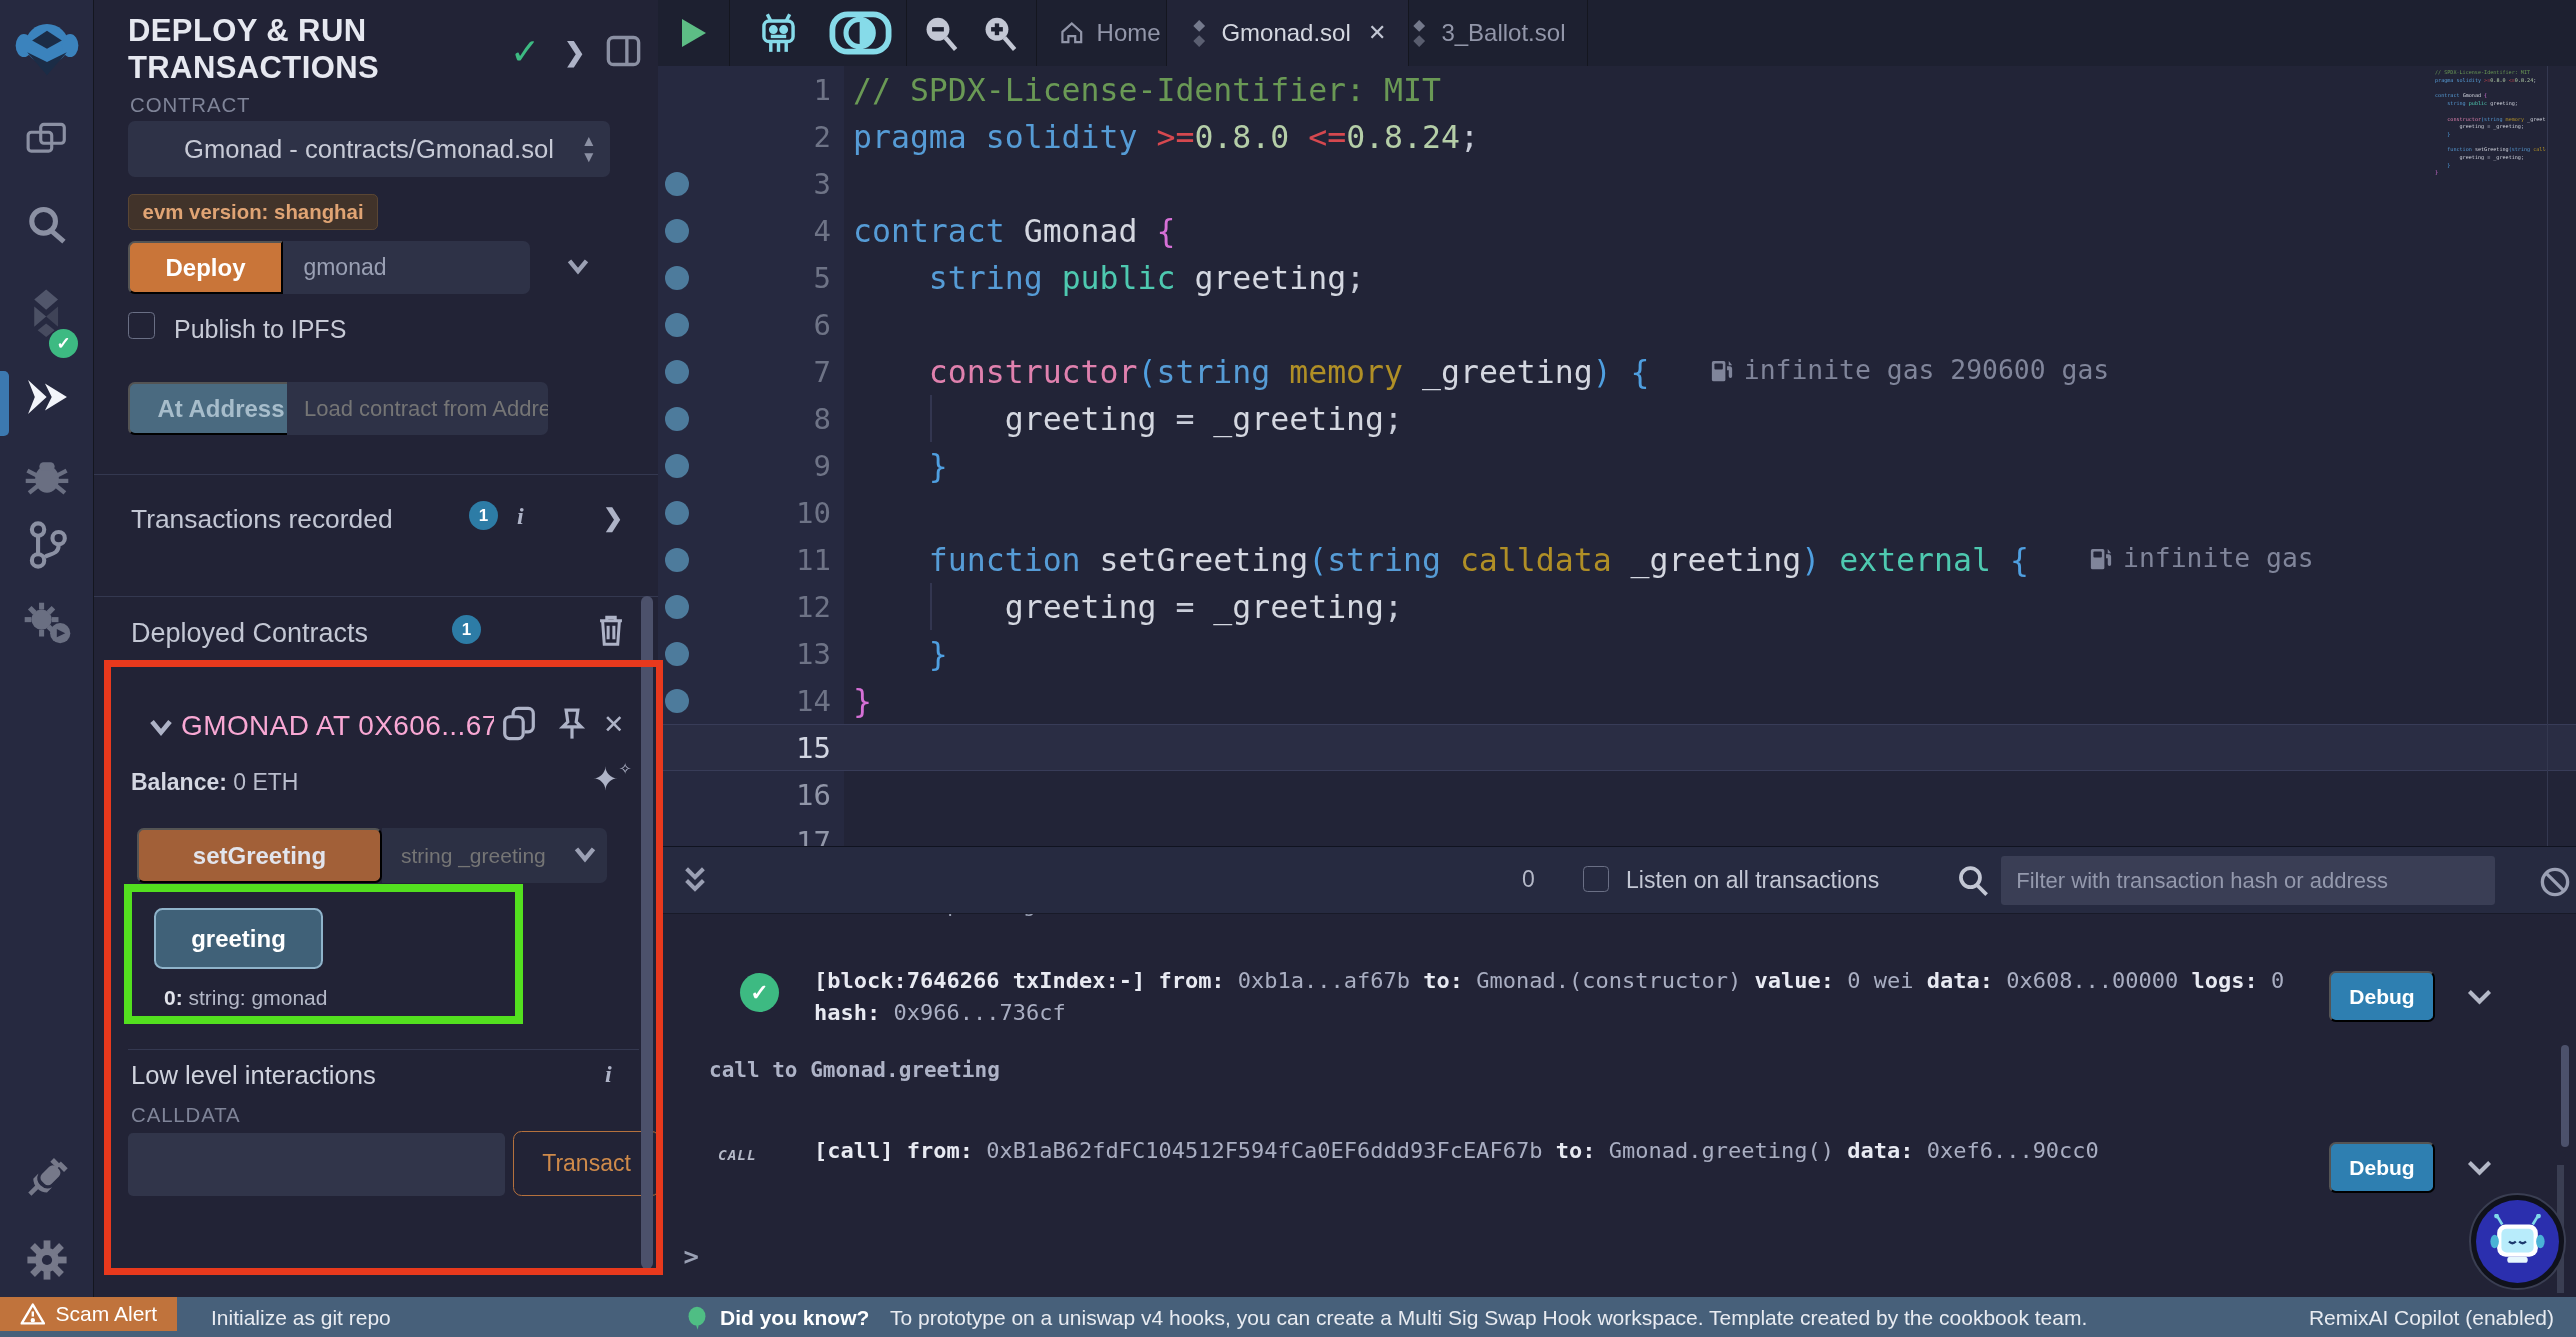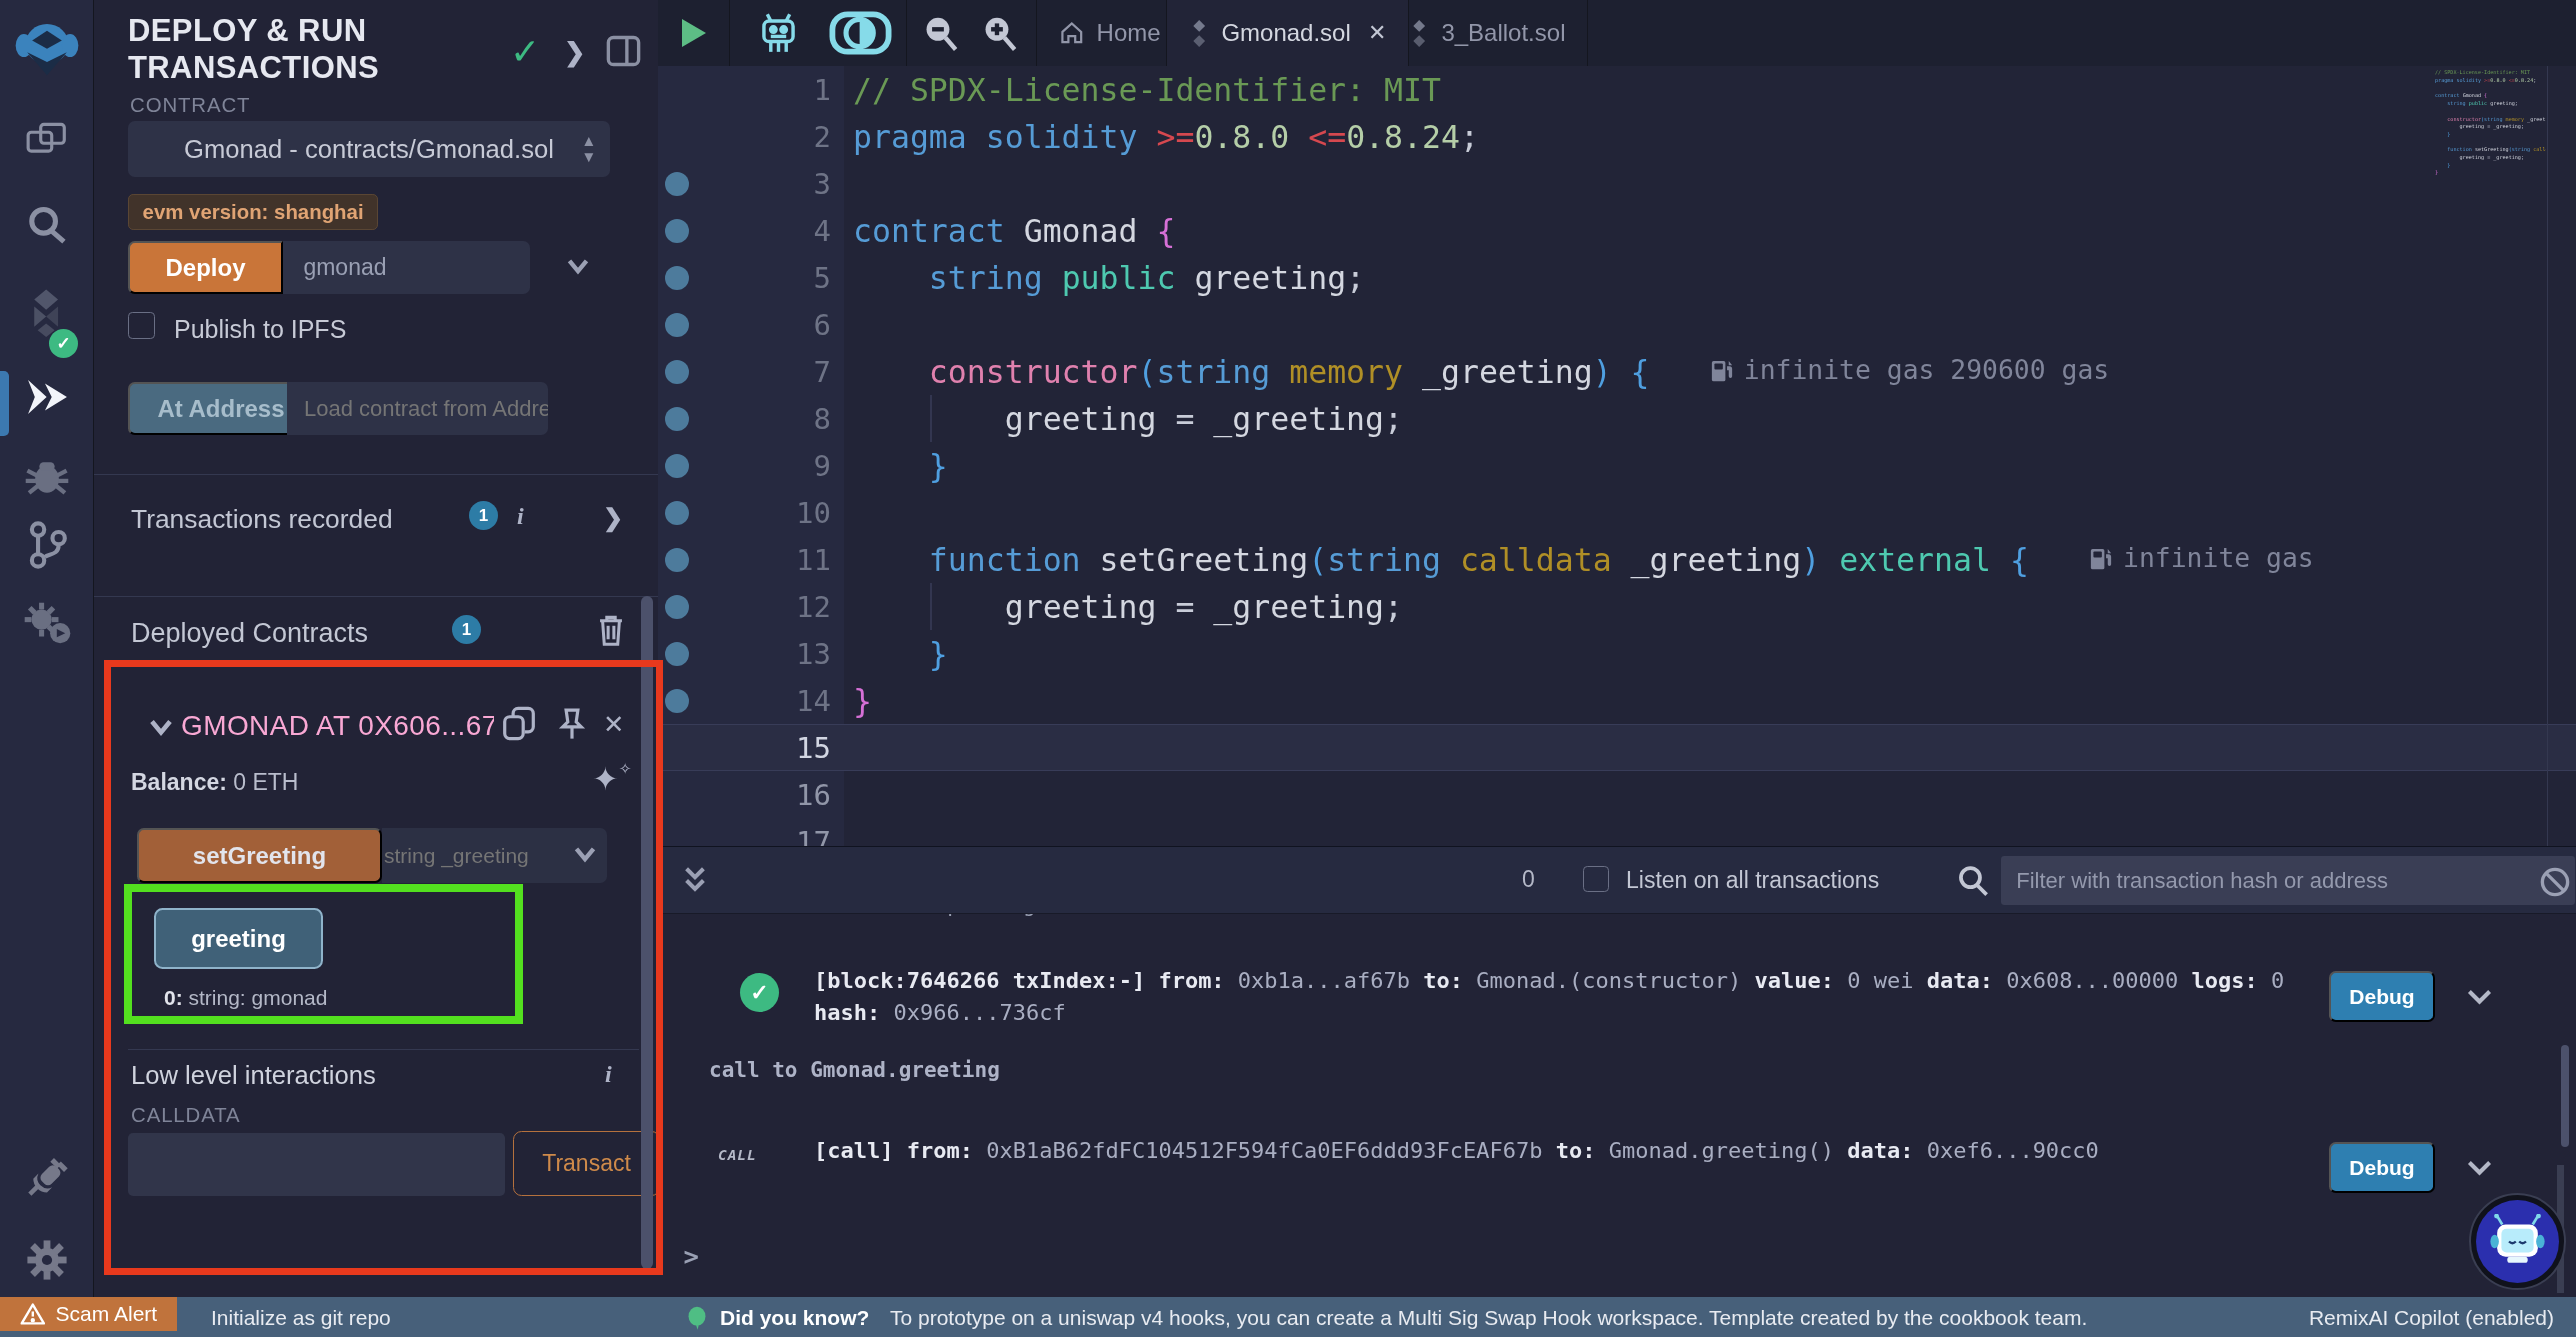--- a/index.html
+++ b/index.html
@@ -38,21 +38,21 @@
   .chev-right { position:absolute; color:#aeb3c7; font-size:24px; font-weight:bold; }
 
   
   .card-chev { position:absolute; left:49px; top:709px; color:#aeb3c7; }
   .card-title { position:absolute; left:87px; top:710px; width:313px; font-size:28px; color:#f9a8d4; letter-spacing:0.4px; white-space:nowrap; overflow:hidden; }
   .balance { position:absolute; left:37px; top:769px; font-size:23px; color:#b9bdcc; }
   .balance b { color:#d4d7e2; }
   .sparkles { position:absolute; left:498px; top:760px; color:#aeb3c7; font-size:32px; }
   .sparkles small { font-size:15.3px; vertical-align:top; }
   .setg-btn { position:absolute; left:43px; top:828px; width:245px; height:55px; background:#a26038; border-radius:6.8px; color:#e2e4ec; font-weight:bold; font-size:24px; display:flex; align-items:center; justify-content:center; }
-  .setg-input { position:absolute; left:288px; top:828px; width:225px; height:55px; background:#2c3044; border:none; border-radius:0 6.8px 6.8px 0; color:#878ca0; font-size:21px; padding-left:2px; font-family:"Liberation Sans",sans-serif; }
+  .setg-input { position:absolute; left:288px; top:828px; width:225px; height:55px; background:#2c3044; border:none; border-radius:0 6.8px 6.8px 0; color:#878ca0; font-size:21px; padding-left:19px; font-family:"Liberation Sans",sans-serif; }
   .greeting-btn { position:absolute; left:60px; top:908px; width:169px; height:61px; background:#406178; border:2.6px solid #8fb3ca; border-radius:8.5px; color:#fff; font-weight:bold; font-size:24px; display:flex; align-items:center; justify-content:center; }
   .greet-result { position:absolute; left:70px; top:986px; font-size:21px; color:#b4b8c7; }
   .greet-result b { color:#e2e4ec; }
   .lowlevel { position:absolute; left:37px; top:1061px; font-size:25.6px; color:#d0d3de; }
   .calldata-input { position:absolute; left:34px; top:1133px; width:377px; height:63px; background:#31354a; border:none; border-radius:5.1px; color:#c7cad6; font-size:22px; padding-left:17px; font-family:"Liberation Sans",sans-serif; }
   .transact-btn { position:absolute; left:419px; top:1131px; width:147px; height:65px; background:transparent; border:1.7px solid #b5713d; border-radius:8.5px; color:#cf8a4a; font-size:23px; display:flex; align-items:center; justify-content:center; }
   #panel-scrollbar { position:absolute; left:641px; top:596px; width:12px; height:673px; background:#4c516b; border-radius:6px; z-index:6; }
 
   
   #editor { position:absolute; left:658px; top:0; width:1918px; height:846px; background:#222437; }
@@ -84,21 +84,21 @@
   #editor-vline { position:absolute; left:1889px; top:0; height:780px; width:0.9px; background:#343850; }
 
   
   #terminal { position:absolute; left:658px; top:846px; width:1918px; height:451px; background:#222336; border-top:1.7px solid #101320; font-family:"DejaVu Sans Mono",monospace; }
   #term-toolbar { position:absolute; left:0; top:0; width:1918px; height:67px; background:#262a40; border-bottom:0.9px solid #181a28; z-index:2; }
   .dblchev { position:absolute; left:20.4px; top:15.3px; color:#9ba0b4; }
   .term-count { position:absolute; left:864px; top:19px; font-size:23px; color:#b4b8c7; font-family:"Liberation Sans",sans-serif; }
   .term-check { left:925px; top:19px; }
   .listen-label { position:absolute; left:968px; top:20.4px; font-size:23px; color:#c3c7d4; font-family:"Liberation Sans",sans-serif; }
   .term-search { position:absolute; left:1298px; top:17px; }
-  .filter-input { position:absolute; left:1343px; top:9.4px; width:574px; height:49px; background:#3a3e55; border:none; border-radius:3.4px; color:#c3c7d4; font-size:22px; padding-left:15.3px; font-family:"Liberation Sans",sans-serif; }
+  .filter-input { position:absolute; left:1343px; top:9.4px; width:494px; height:49px; background:#3a3e55; border:none; border-radius:3.4px; color:#c3c7d4; font-size:22px; padding-left:15.3px; font-family:"Liberation Sans",sans-serif; }
   .filter-input::placeholder { color:#9499ad; }
   .ban-icon { position:absolute; left:1881px; top:19px; }
   #pending-line { position:absolute; left:49px; top:46px; font-size:21px; color:#9aa0b4; z-index:1; }
   .t-b { color:#e8eaf2; font-weight:bold; }
   .t-n { color:#a9aec2; }
   .term-entry-text { position:absolute; font-size:22px; line-height:32px; white-space:pre-wrap; width:1499px; }
   .okcircle { position:absolute; width:39px; height:39px; border-radius:50%; background:#3dba82; color:#fff; display:flex; align-items:center; justify-content:center; font-size:22px; font-weight:bold; font-family:"Liberation Sans",sans-serif; }
   .debug-btn { position:absolute; width:106px; height:51px; background:#2e7fb1; border-radius:6.8px; color:#fff; font-size:21px; font-weight:bold; font-family:"Liberation Sans",sans-serif; display:flex; align-items:center; justify-content:center; }
   .entry-chev { position:absolute; color:#b4b8c7; }
   .call-tag { position:absolute; left:60px; font-size:14.5px; font-style:italic; color:#b4b8c7; letter-spacing:0.9px; font-weight:bold; }

